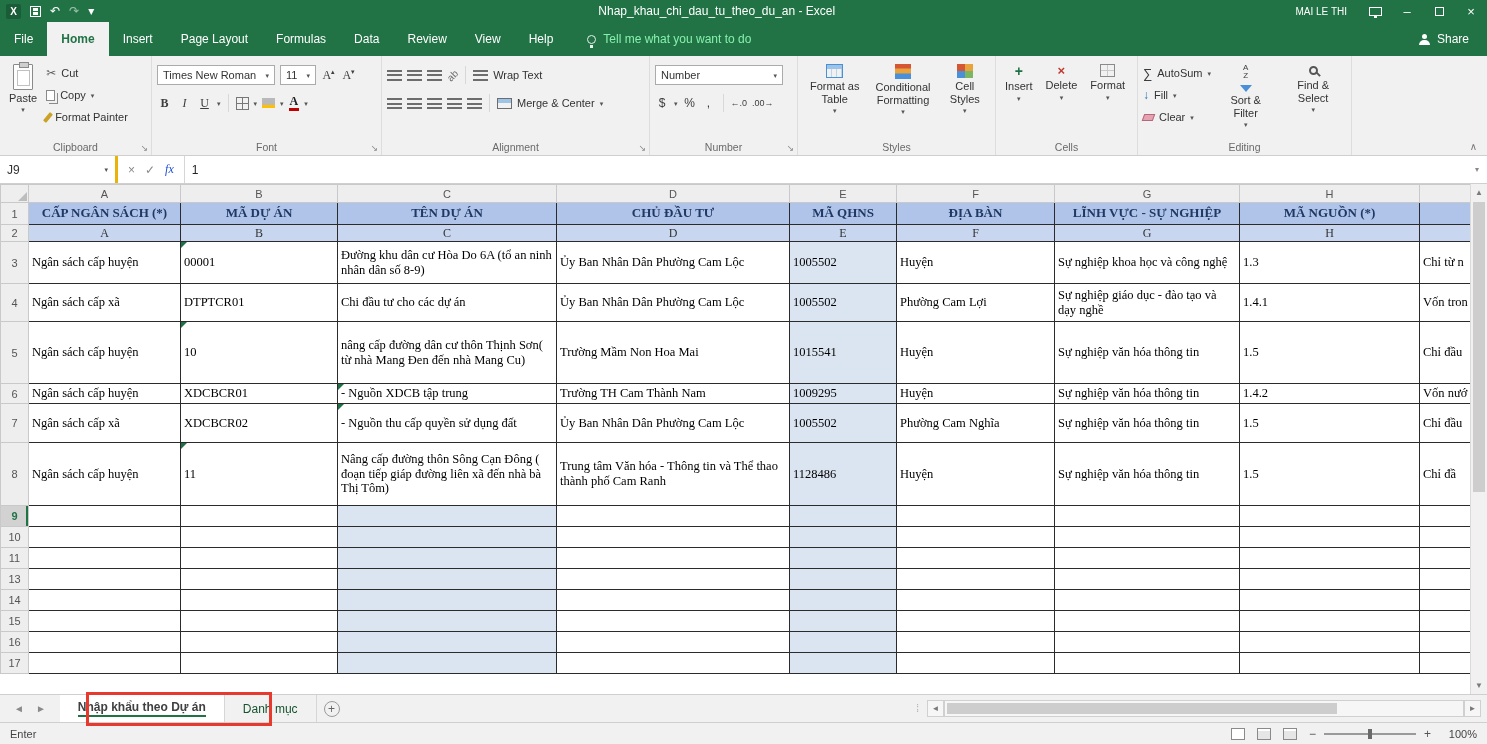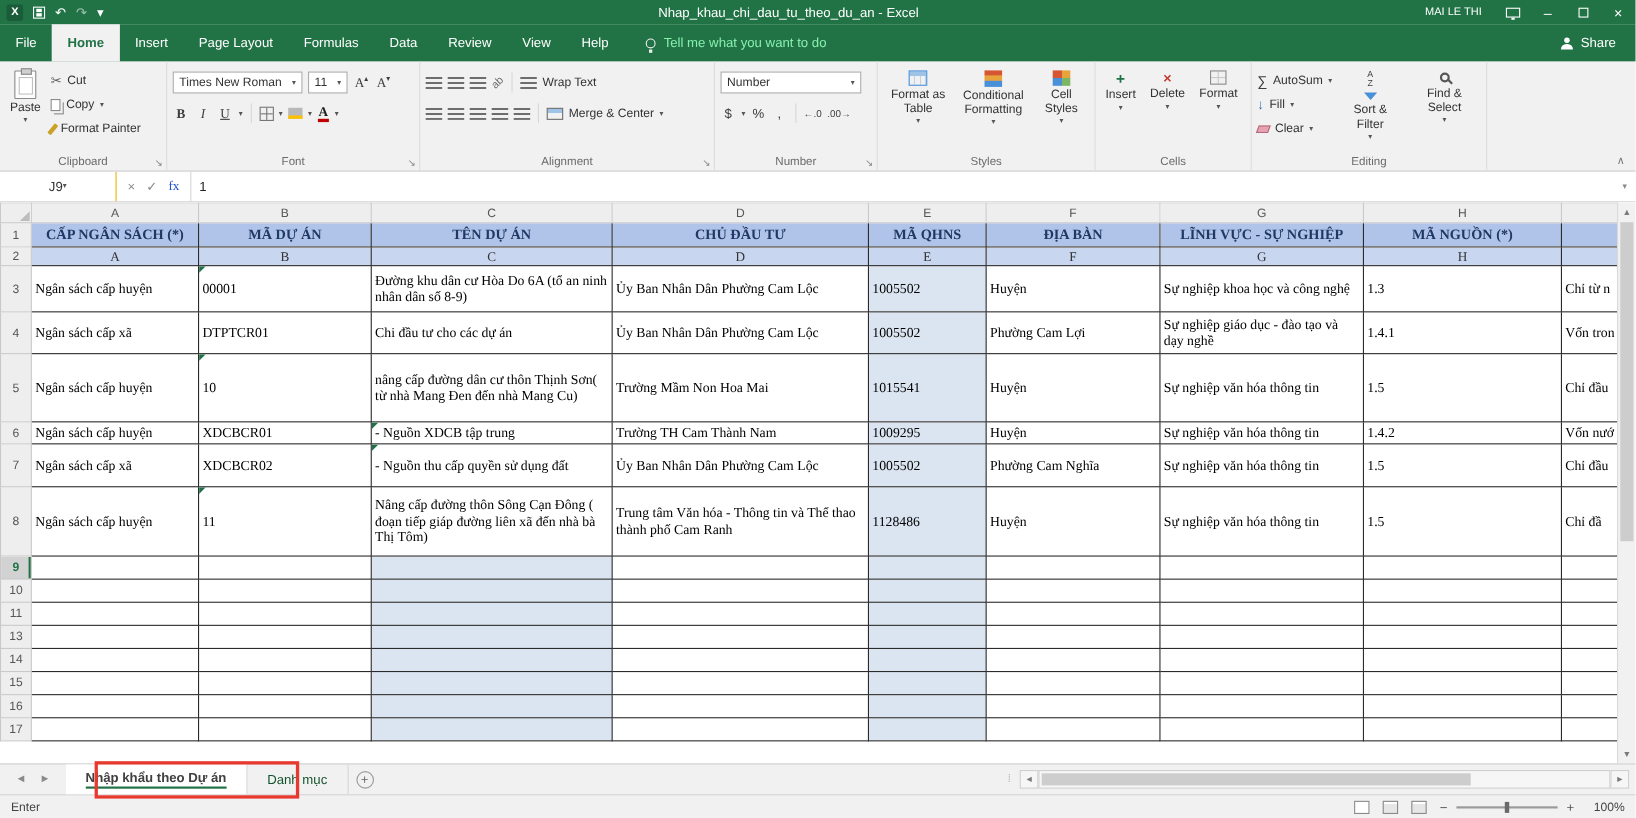--- a/index.html
+++ b/index.html
@@ -85,23 +85,23 @@
   .funnel{display:inline-block;width:0;height:0;border-left:6px solid transparent;border-right:6px solid transparent;border-top:7px solid #4a90d9;position:relative;top:2px}
   .azsort{font-size:8px;color:#3d3d3d;line-height:1;display:flex;flex-direction:column;align-items:center}
   .lens{display:inline-block;width:9px;height:9px;border:2px solid #555;border-radius:50%;position:relative;margin:2px}
   .lens::after{content:"";position:absolute;width:6px;height:2px;background:#555;transform:rotate(45deg);right:-5px;bottom:-2px}
   .collapse{position:absolute;right:10px;bottom:3px;color:#777;font-size:10px}
   .g-clip{width:152px}.g-font{width:230px}.g-align{width:268px}.g-num{width:148px}.g-styles{width:198px}.g-cells{width:142px}.g-edit{width:214px}
   .g-fill{flex:1;border-right:none}
 
   
   .formulabar{height:28px;background:#fff;border-bottom:1px solid #cfcfcf;display:flex;align-items:stretch;flex:0 0 28px}
-  .namebox{width:106px;border-right:1px solid #eab308;display:flex;align-items:center;justify-content:center;padding:0 7px;font-size:12px;color:#333}
+  .namebox{width:118px;border-right:3px solid #eab308;display:flex;align-items:center;justify-content:space-between;padding:0 7px;font-size:12px;color:#333}
   .fbtns{display:flex;align-items:center;gap:10px;padding:0 10px;border-right:1px solid #d6d6d6;color:#8a8a8a;font-size:12px}
-  .fx{font-family:"Liberation Serif",serif;color:#1d4ed8}
+  .fx{font-style:italic;font-family:"Liberation Serif",serif;color:#1d4ed8}
   .fcontent{flex:1;display:flex;align-items:center;padding:0 7px;font-size:12px;color:#222}
   .fexpand{width:20px;display:flex;align-items:center;justify-content:center;color:#8a8a8a;font-size:8px}
 
   
   .gridwrap{flex:1;position:relative;background:#fff;overflow:hidden}
   table.grid{border-collapse:collapse;table-layout:fixed;width:1470px}
   .grid th,.grid td{overflow:hidden;white-space:nowrap}
   .colhead th,.rh{background:#eeeeee;border:1px solid #c9c9c9;font-weight:normal;color:#555;font-size:11px;text-align:center}
   tr.colhead{height:18px}
   .corner{position:relative}

